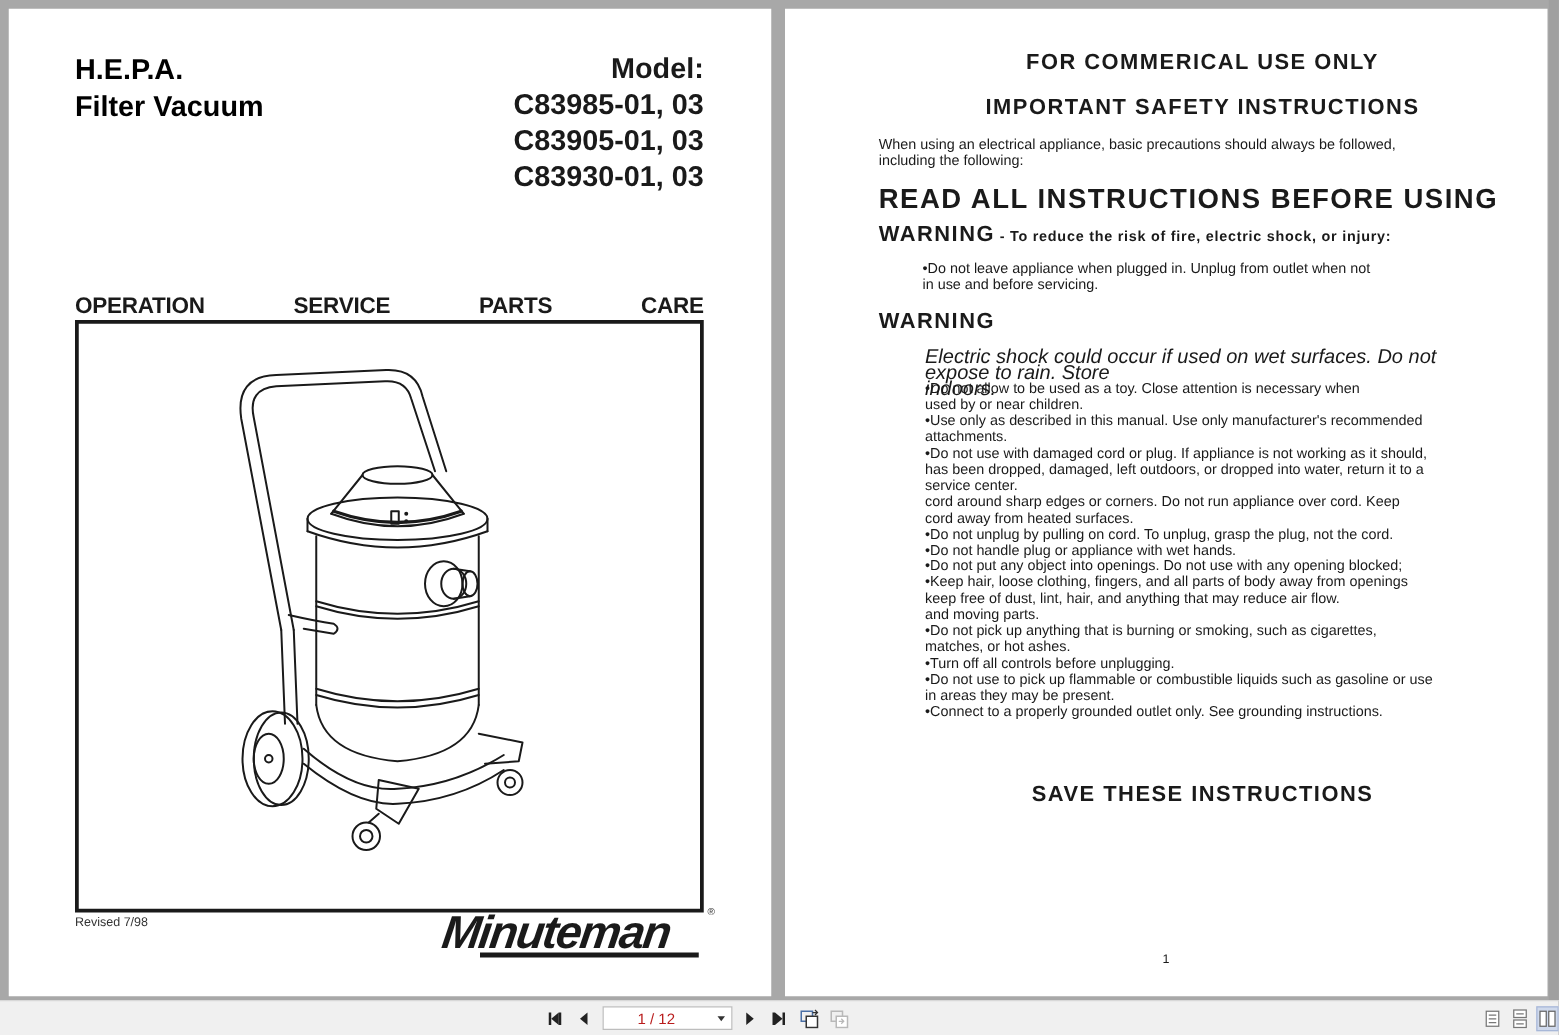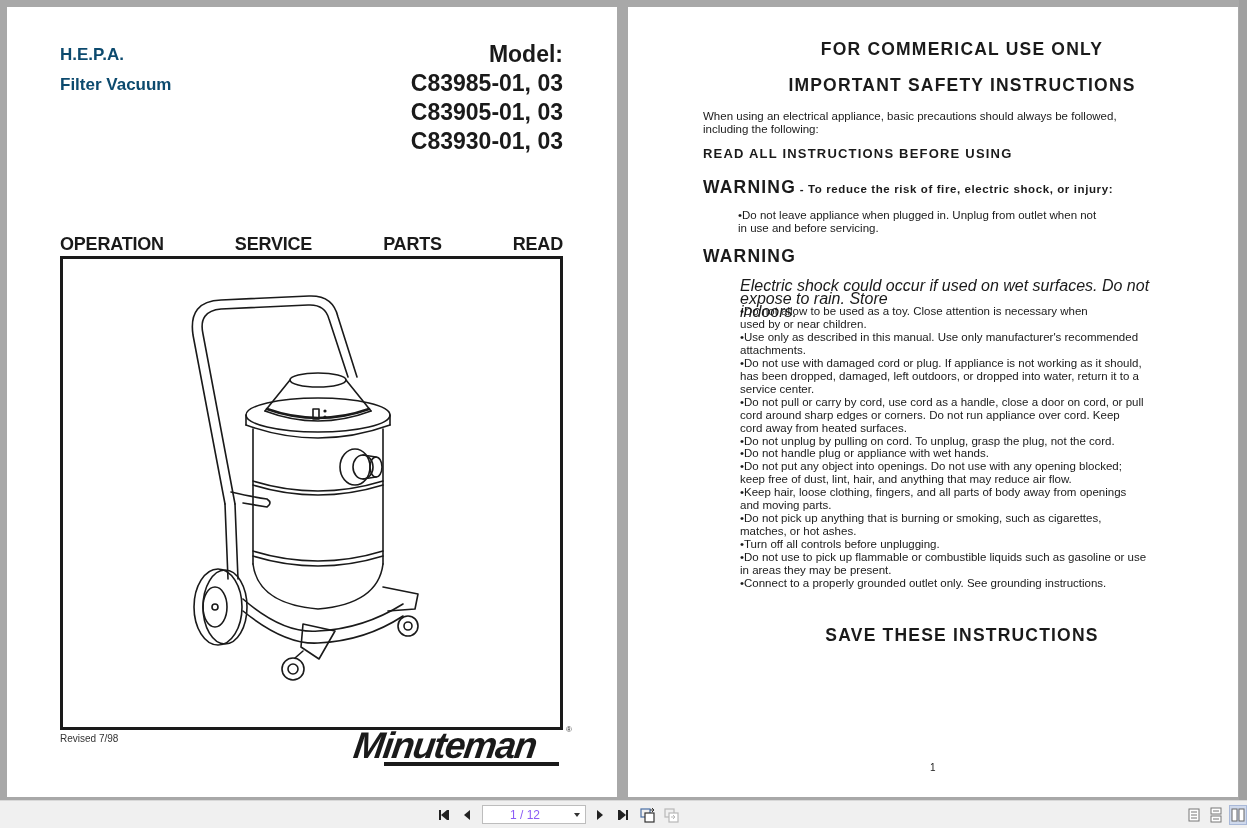--- a/index.html
+++ b/index.html
@@ -8,51 +8,51 @@
     background:#a8a8a8;
     font-family:"Liberation Sans", sans-serif;
   }
   .viewer { position:absolute; left:0; top:0; width:1247px; height:800px; background:#a8a8a8; }
   .page { position:absolute; background:#fff; top:7px; height:790px; }
   #page-left { left:7px; width:610px; }
   #page-right { left:628px; width:610px; }
   .vscroll { position:absolute; left:1239px; top:0; width:8px; height:800px; background:#a0a0a0; }
 
   
-  .lp-title { position:absolute; left:53px; top:33px; font-weight:bold; font-size:17px; line-height:30px; color:#0c4a6e; }
+  .lp-title { position:absolute; left:53px; top:33px; font-weight:bold; font-size:23px; line-height:30px; color:#000000; }
   .lp-models { position:absolute; right:54px; top:33px; text-align:right; font-weight:bold; font-size:23px; line-height:29px; color:#1a1a1a;margin-left:20px; }
   .lp-nav { position:absolute; left:53px; width:503px; top:227px; display:flex; justify-content:space-between; font-weight:bold; font-size:18px; color:#1a1a1a; letter-spacing:-0.2px; }
   .lp-box { position:absolute; left:53px; top:249px; width:497px; height:468px; border:3px solid #1a1a1a; background:#fff; }
   .lp-box svg { position:absolute; left:0; top:0; }
   .lp-revised { position:absolute; left:53px; top:726px; font-size:10px; color:#333; }
   .lp-logo { position:absolute; left:347px; top:718px; width:214px; height:40px; }
   .lp-logo .word { position:absolute; left:0; top:0; font-weight:bold; font-style:italic; font-size:37px; letter-spacing:-1.5px; color:#1a1a1a; font-family:"Liberation Sans", sans-serif; transform:skewX(-8deg); }
   .lp-logo .reg { position:absolute; right:-4px; top:0; font-size:8px; color:#333; }
   .lp-logo .underline { position:absolute; left:30px; top:37px; width:175px; height:4px; background:#1a1a1a; }
 
   
   .rp { position:absolute; color:#1a1a1a; }
   .rp-h1 { position:absolute; left:0; width:668px; text-align:center; font-weight:bold; font-size:17.5px; letter-spacing:1.2px; }
   .rp-intro { left:75px; top:103px; width:460px; font-size:11.5px; line-height:13px; }
-  .rp-read { left:75px; top:139px; font-weight:bold; font-size:13px; letter-spacing:1.2px; }
+  .rp-read { left:75px; top:139px; font-weight:bold; font-size:22px; letter-spacing:1.2px; }
   .rp-warn1 { left:75px; top:170px; font-size:11.5px; font-weight:bold; }
   .rp-warn1 .big { font-size:17.5px; letter-spacing:1.2px; }
   .rp-warn1 .small { font-size:11.5px; letter-spacing:0.6px; }
   .rp-bullet1 { left:110px; top:202px; width:420px; font-size:11.5px; line-height:13px; }
   .rp-warn2 { left:75px; top:239px; font-weight:bold; font-size:17.5px; letter-spacing:1.2px; }
   .rp-shock { left:112px; top:272px; width:440px; font-size:16px; line-height:13px;font-style:italic; }
   .rp-list { left:112px; top:298px; width:450px; font-size:11.5px; line-height:12.95px; }
   .rp-list div { margin:0; }
   .rp-save { top:618px; }
   .rp-pagenum { left:302px; top:755px; font-size:10px; }
 
   
   .toolbar { position:absolute; left:0; top:800px; width:1247px; height:28px; background:#f0f0f0; border-top:1px solid #d8d8d8; }
   .tb-btn { position:absolute; top:6px; height:16px; display:flex; align-items:center; justify-content:center; cursor:pointer; }
-  .page-select { position:absolute; left:482px; top:4px; width:104px; height:19px; background:#fff; border:1px solid #bdbdbd; box-sizing:border-box; font-size:12px; color:#8b5cf6; }
+  .page-select { position:absolute; left:482px; top:4px; width:104px; height:19px; background:#fff; border:1px solid #bdbdbd; box-sizing:border-box; font-size:12px; color:#b91c1c; }
   .page-select .val { position:absolute; left:0; width:84px; text-align:center; top:2px; }
   .page-select .caret { position:absolute; right:5px; top:7px; width:0; height:0; border-left:3px solid transparent; border-right:3px solid transparent; border-top:4px solid #333; }
 </style>
 </head>
 <body>
 
 <div class="viewer">
 
   <div class="page" id="page-left">
     <div class="lp-title">
@@ -62,21 +62,21 @@
     <div class="lp-models">
       <div>Model:</div>
       <div>C83985-01, 03</div>
       <div>C83905-01, 03</div>
       <div>C83930-01, 03</div>
     </div>
     <div class="lp-nav">
       <span>OPERATION</span>
       <span>SERVICE</span>
       <span>PARTS</span>
-      <span>READ</span>
+      <span>CARE</span>
     </div>
     <div class="lp-box">
       <svg width="497" height="468" viewBox="0 0 497 468" fill="none" stroke="#1a1a1a" stroke-width="1.6" stroke-linecap="round" stroke-linejoin="round">
 
         <path d="M172 245 L140 75 Q135 52 158 50 L245 46 Q262 45 266 60 L285 118"></path>
         <path d="M162 245 L130 76 Q125 42 158 41 L246 37 Q270 36 275 58 L294 118"></path>
 
         <path d="M162 245 L165 320 M172 245 L175 320"></path>
 
         <path d="M168 233 Q190 238 204 240 Q210 244 204 248 L180 244"></path>
@@ -149,28 +149,27 @@
       <div>indoors.</div>
     </div>
     <div class="rp rp-list">
       <div>•Do not allow to be used as a toy.  Close attention is necessary when</div>
       <div>used by or near children.</div>
       <div>•Use only as described in this manual.  Use only manufacturer's recommended</div>
       <div>attachments.</div>
       <div>•Do not use with damaged cord or plug.  If appliance is not working as it should,</div>
       <div>has been dropped, damaged, left outdoors, or dropped into water, return it to a</div>
       <div>service center.</div>
-      <div>•Do not pull or carry by cord, use cord as a handle, close a door on cord, or pull</div>
       <div>cord around sharp edges or corners.  Do not run appliance over cord.  Keep</div>
       <div>cord away from heated surfaces.</div>
       <div>•Do not unplug by pulling on cord.  To unplug, grasp the plug, not the cord.</div>
       <div>•Do not handle plug or appliance with wet hands.</div>
       <div>•Do not put any object into openings.  Do not use with any opening blocked;</div>
+      <div>•Keep hair, loose clothing, fingers, and all parts of body away from openings</div>
       <div>keep free of dust, lint, hair, and anything that may reduce air flow.</div>
-      <div>•Keep hair, loose clothing, fingers, and all parts of body away from openings</div>
       <div>and moving parts.</div>
       <div>•Do not pick up anything that is burning or smoking, such as cigarettes,</div>
       <div>matches, or hot ashes.</div>
       <div>•Turn off all controls before unplugging.</div>
       <div>•Do not use to pick up flammable or combustible liquids such as gasoline or use</div>
       <div>in areas they may be present.</div>
       <div>•Connect to a properly grounded outlet only.  See grounding instructions.</div>
     </div>
     <div class="rp rp-h1 rp-save">SAVE THESE INSTRUCTIONS</div>
     <div class="rp rp-pagenum">1</div>

